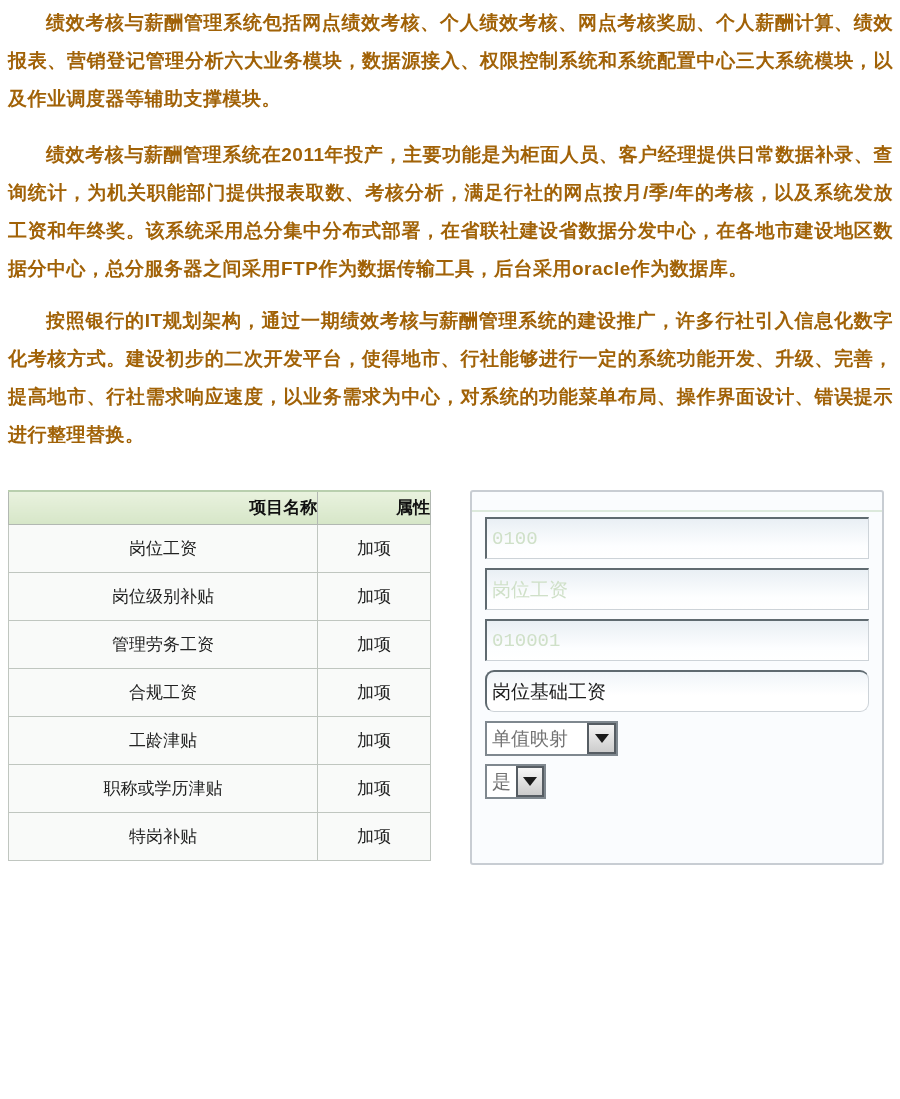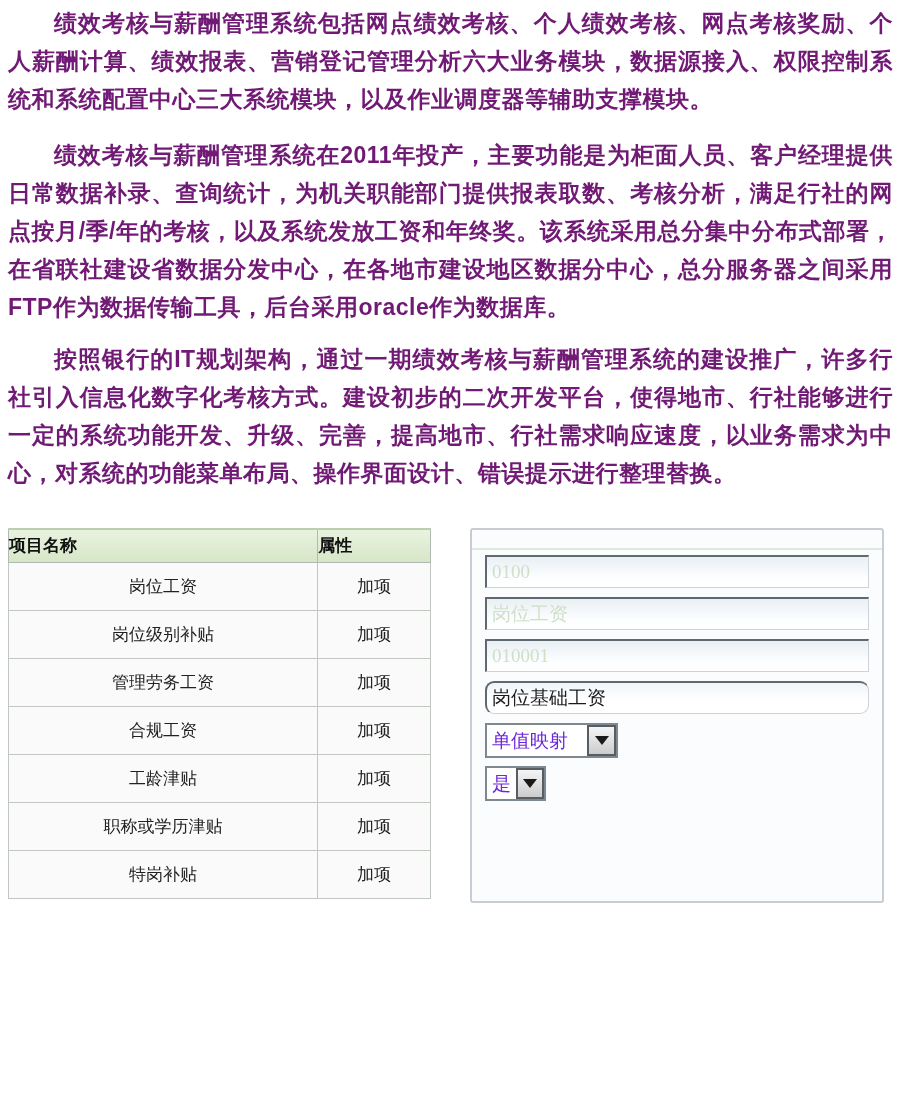--- a/index.html
+++ b/index.html
@@ -6,42 +6,42 @@
   html, body { background: #ffffff; }
   body {
     width: 900px; height: 1099px; overflow: hidden;
     font-family: "Liberation Sans", "DejaVu Sans", sans-serif;
     color: #111;
   }
   .page { padding: 4px 7px 0 8px; }
 
   
   .para {
-    font-size: 23px; line-height: 38px; font-weight: 600;
-    text-align: justify; text-indent: 2em; color: #701a75;
+    font-size: 19px; line-height: 38px; font-weight: 600;
+    text-align: justify; text-indent: 2em; color: #a16207;
     letter-spacing: 0.5px;
   }
   .para.p2 { margin-top: 8px; }
   .para.p3 { margin-top: 18px; }
   .para.p4 { margin-top: 14px; }
 
   
   .bottom { margin-top: 36px; display: flex; align-items: flex-start; }
 
   
   table.items-table {
     border-collapse: collapse; width: 423px;
     border: 1px solid #9fa69f;
     background: #f9faf9;
   }
   table.items-table th {
     height: 33px; font-size: 17px; font-weight: bold; color: #111;
     background: linear-gradient(#e9f2de, #d6e6c8);
     border: 1px solid #b2b8b2; border-top: 2px solid #b9cfae;
-    text-align: left;
+    text-align: right;
   }
   table.items-table td {
     height: 48px; font-size: 17px; color: #222;
     background: #f9faf9; border: 1px solid #c0c6c0;
     text-align: center;
   }
   table.items-table th.col-name, table.items-table td.col-name { width: 310px; }
   table.items-table th.col-attr, table.items-table td.col-attr { width: 113px; }
 
   
@@ -49,41 +49,41 @@
     margin-left: 39px; width: 414px; height: 375px;
     border: 2px solid #c8cdd3; border-radius: 3px;
     background: #fafcfe; overflow: hidden;
   }
   .panel-topline {
     margin-top: 18px; height: 0;
     border-top: 2px solid #dce9dc;
   }
   .fields { padding: 5px 0 0 13px; }
   .field {
-    display: block; width: calc(100% - 13px); height: 33px;
+    display: block; width: calc(100% - 13px); height: 42px;
     margin-bottom: 9px; padding: 0 5px;
-    font-family: Liberation Serif, serif;
+    font-family: Liberation Mono, monospace;
     font-size: 19px; outline: none;
     border: 1px solid #cdd3d8;
     border-top: 2px solid #5f6a70; border-left: 2px solid #5f6a70;
     background: linear-gradient(#e9eff4, #fdfeff 70%, #ffffff);
   }
   .field.disabled { color: #cfe0c8; }
   .field.enabled { color: #1b1b1b; background: linear-gradient(#f0f5f9, #ffffff 60%); border-radius: 9px; }
   .field.num { font-size: 20px; }
 
   
   .combo {
     display: inline-flex; align-items: stretch; height: 35px;
     border: 2px solid #7f888f; background: #ffffff;
     margin-bottom: 8px; overflow: hidden;
   }
   .combo-text {
     display: flex; align-items: center; padding: 0 5px;
-    font-size: 19px; color: #6d28d9; white-space: nowrap;
+    font-size: 19px; color: #737373; white-space: nowrap;
   }
   .combo-btn {
     width: 29px; margin-left: auto;
     display: flex; align-items: center; justify-content: center;
     background: linear-gradient(#f5f5f5, #cccccc);
     border: 2px solid #565d63; cursor: pointer;
   }
   .tri {
     width: 0; height: 0;
     border-left: 7px solid transparent; border-right: 7px solid transparent;

